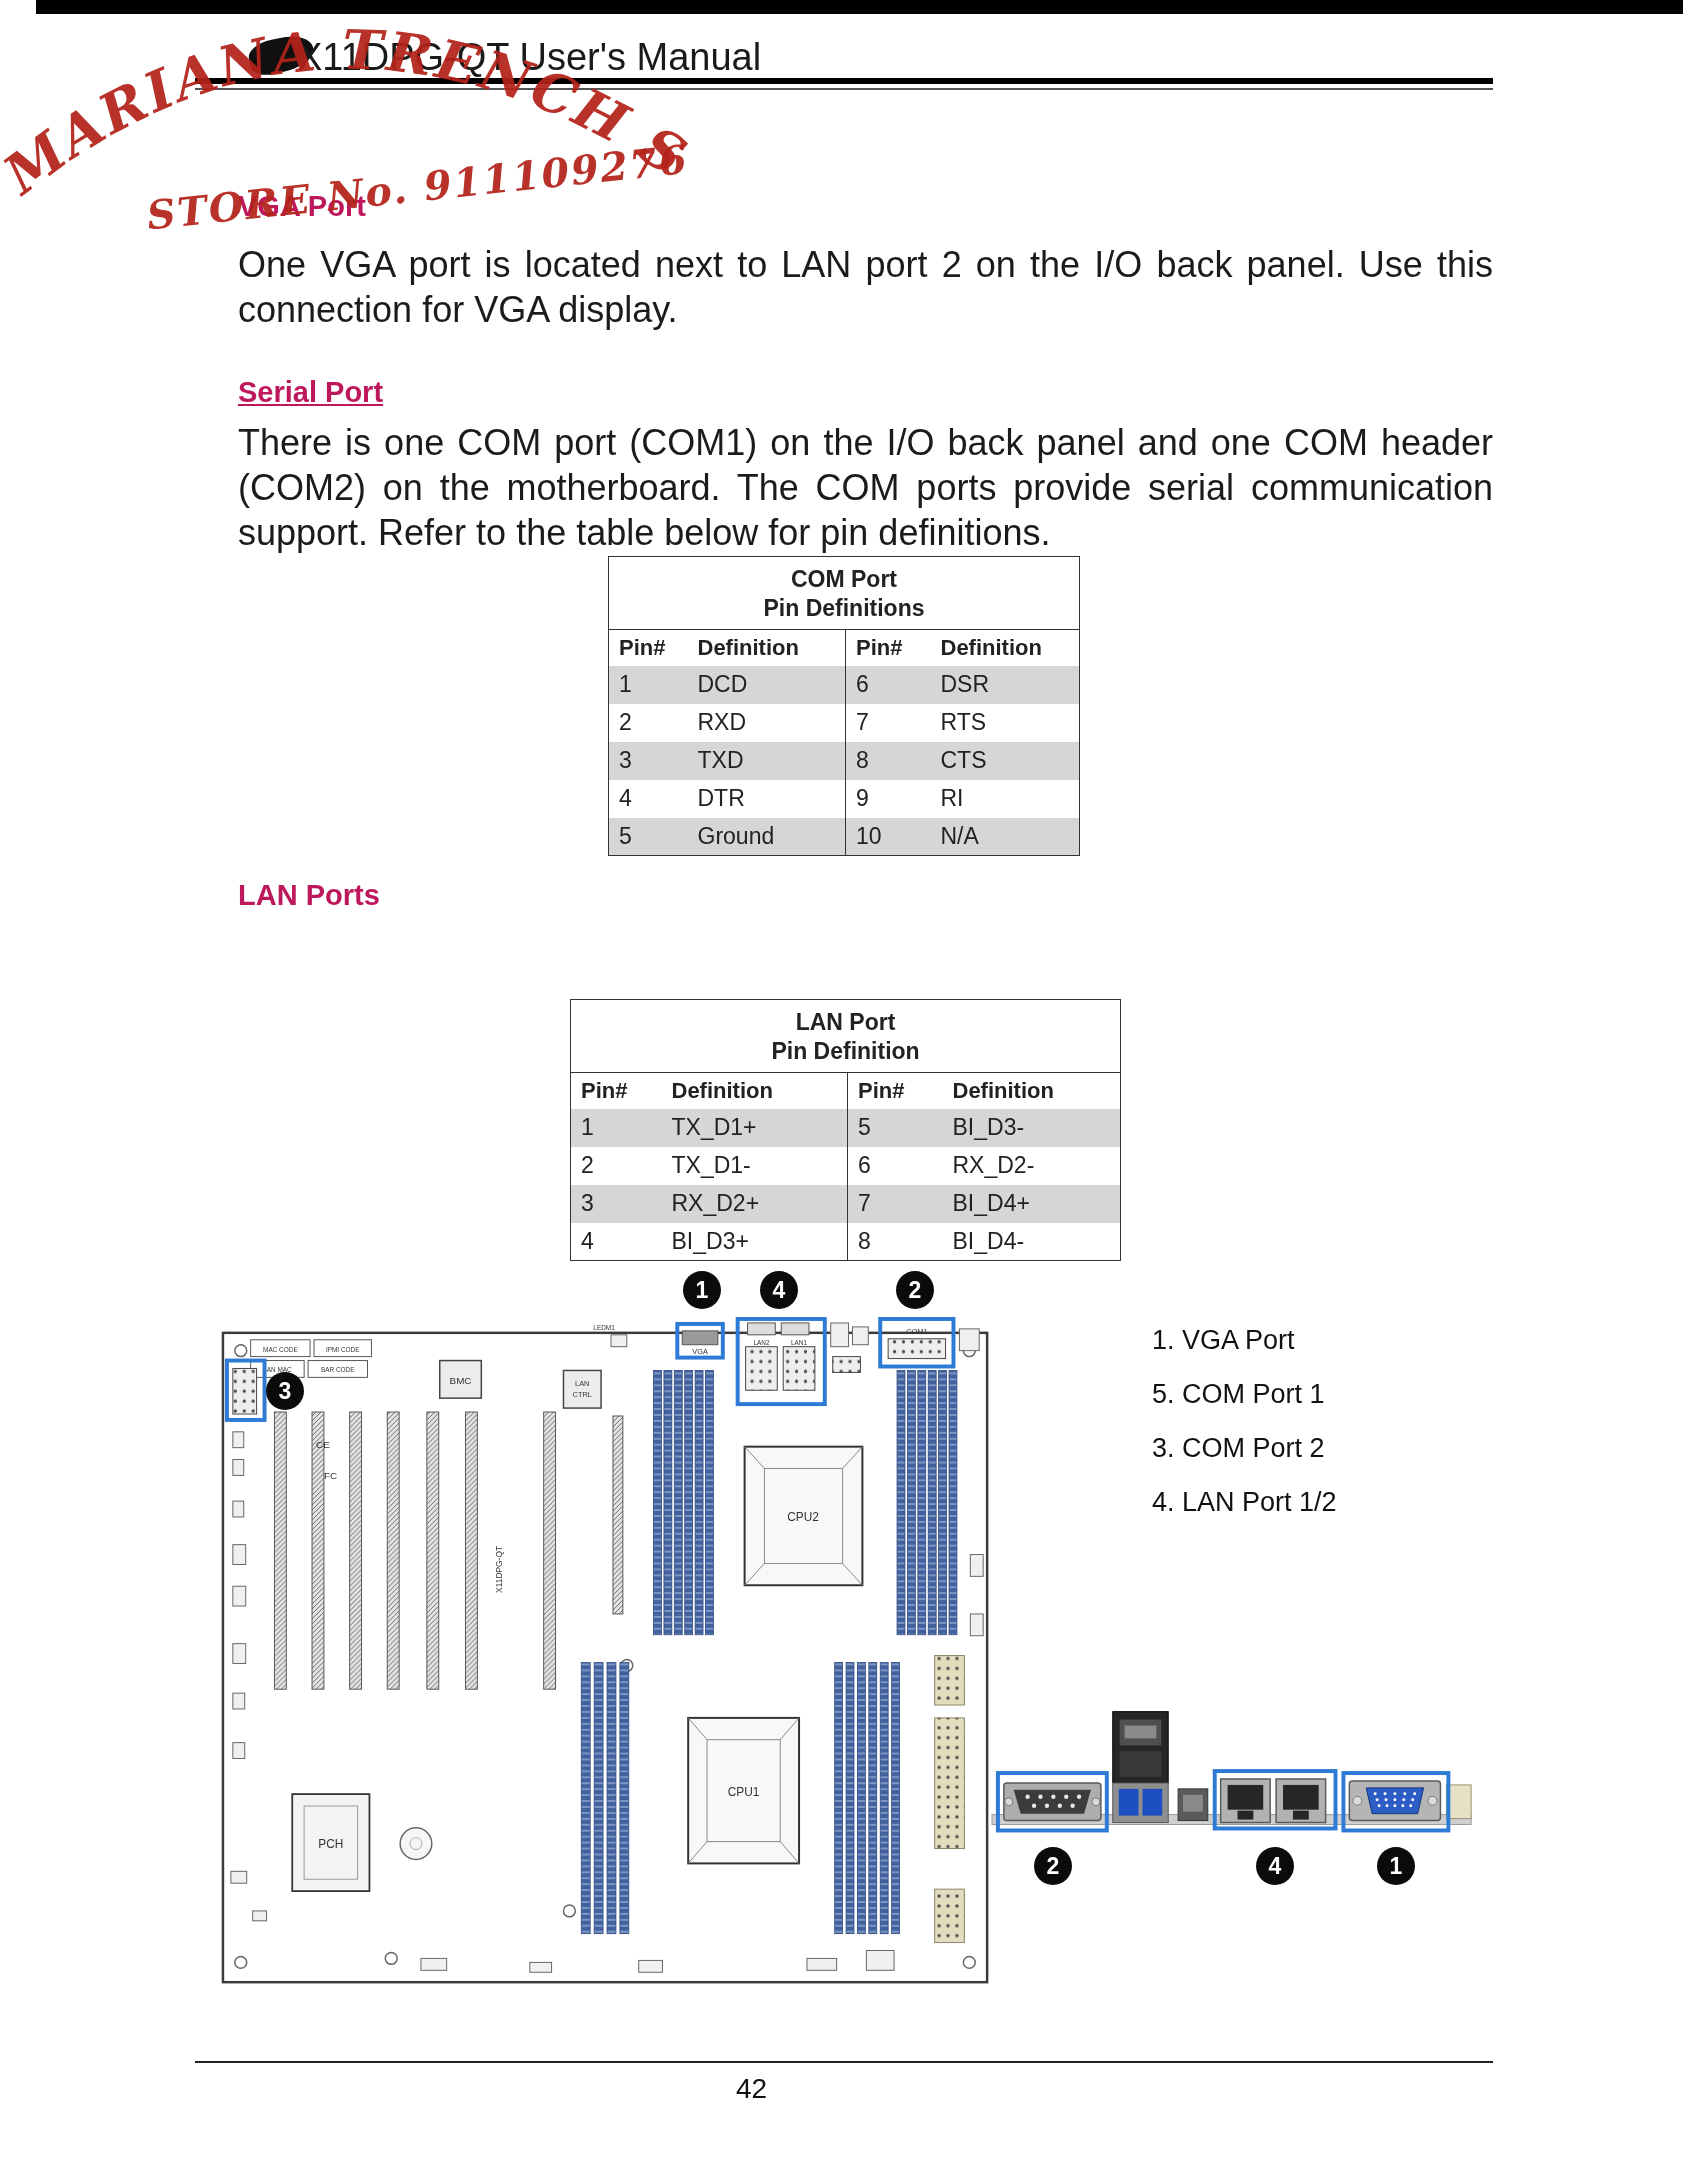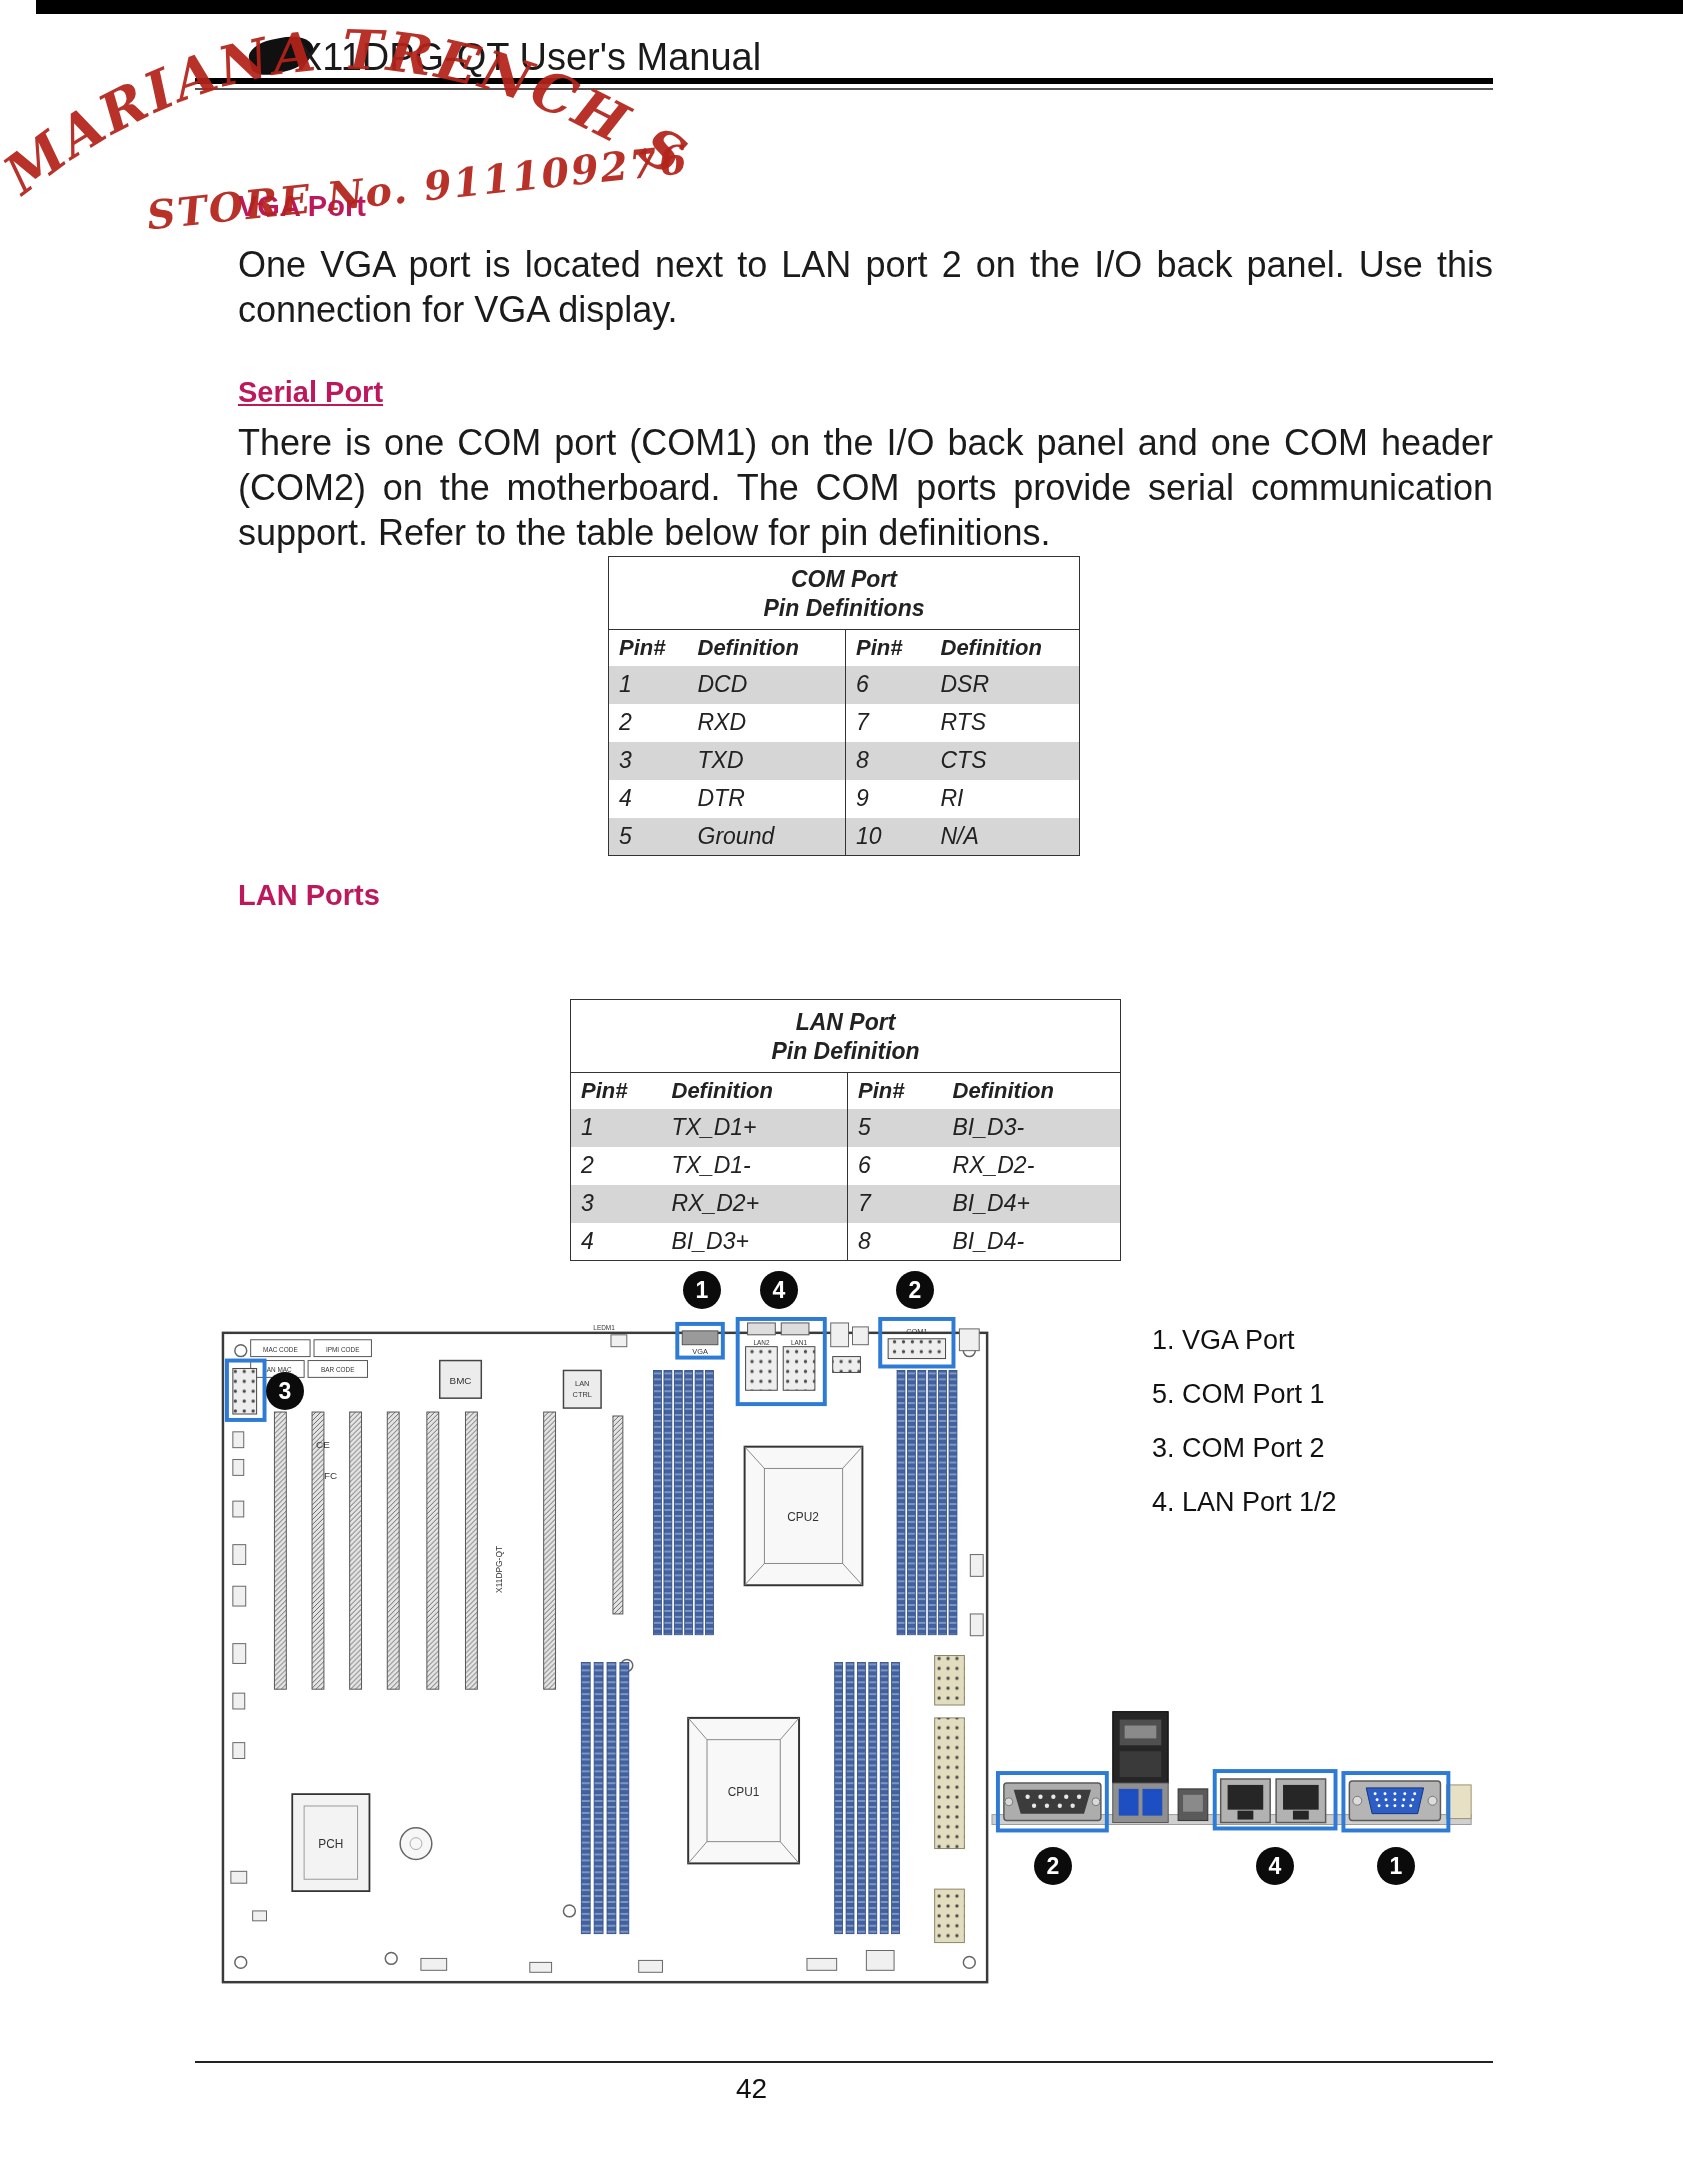--- a/index.html
+++ b/index.html
@@ -21,21 +21,21 @@
          fill:#b3231a; letter-spacing:2px; opacity:.93; }
 
   .sec  { position:absolute; left:238px; font-size:29px; font-weight:bold; color:#be185d; }
   .para { position:absolute; left:238px; width:1255px; font-size:36px; line-height:45px;
           color:#1b1b1b; text-align:justify; }
 
   table.pintable { position:absolute; border-collapse:collapse; border:1.5px solid #333;
                    font-size:23px; color:#222; background:#fff; table-layout:fixed; }
   .pintable .ttl { border-bottom:1.5px solid #333; text-align:center; font-size:23px; font-weight:bold;
                    padding:8px 0 6px 0; line-height:29px; }
-  .pintable th, .pintable td { font-weight:normal; text-align:left; padding:0 0 0 10px; height:38px; overflow:hidden;font-style:italic; }
+  .pintable th, .pintable td { font-weight:normal; text-align:left; padding:0 0 0 10px; height:38px; overflow:hidden; }
   .pintable tr.hdr th { font-weight:bold; font-size:22px; height:36px; }
   .pintable td.mid, .pintable th.mid { border-left:1.5px solid #333; }
   .pintable tr.shade { background:#d6d6d6; }
 
   .callout { position:absolute; width:38px; height:38px; border-radius:50%; background:#0b0b0b; color:#fff;
              font-size:23px; font-weight:bold; display:flex; align-items:center; justify-content:center; z-index:4; }
 
   .legend { position:absolute; left:1152px; top:1313px; font-size:27px; color:#111; line-height:54px; }
 
   .boardsvg { position:absolute; left:213px; top:1317px; }

